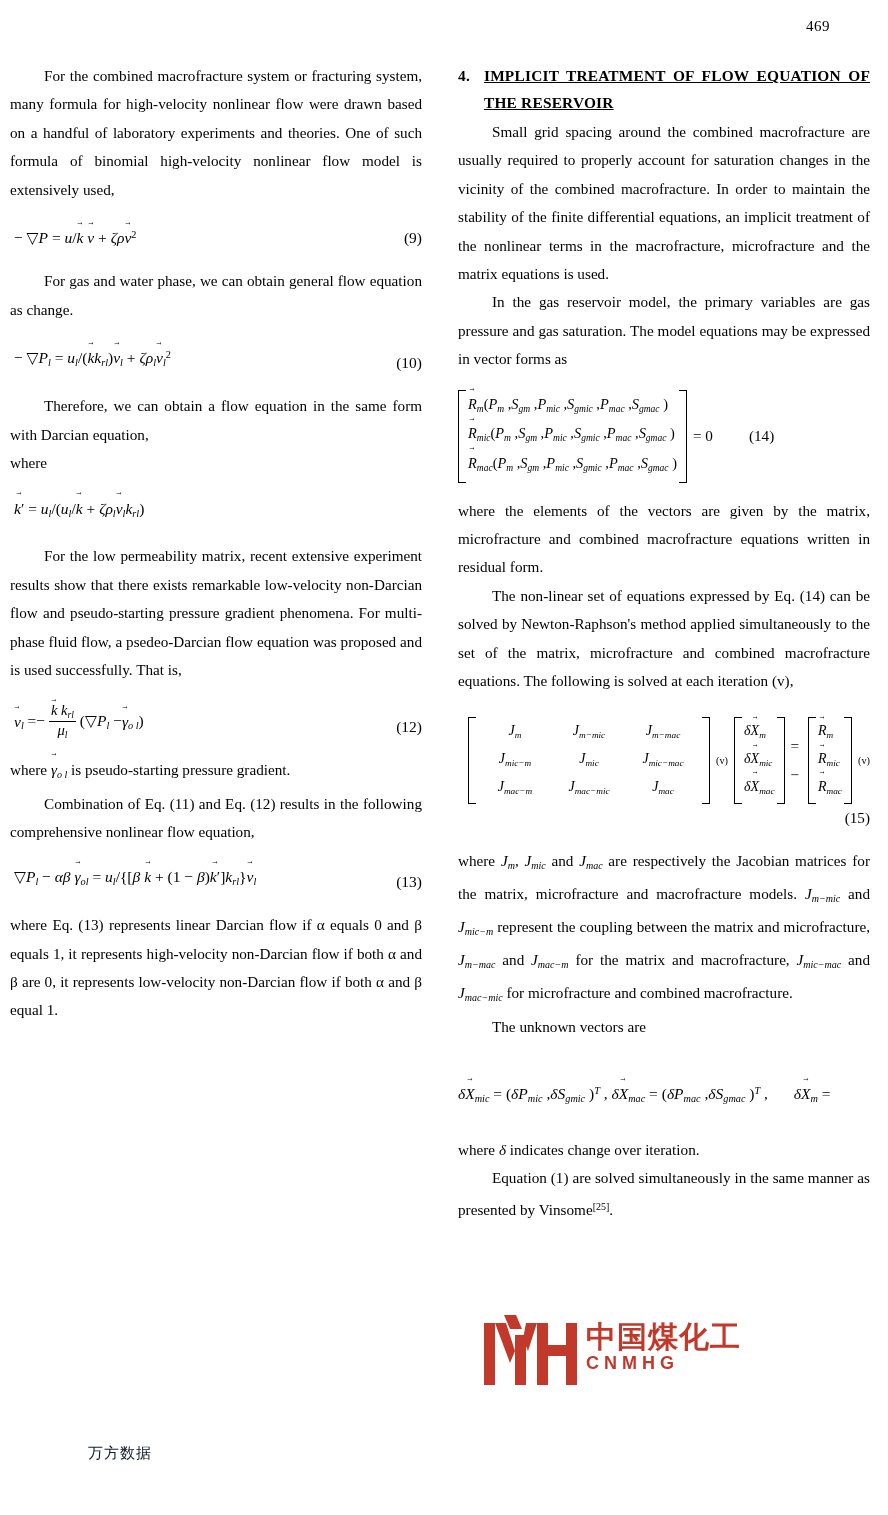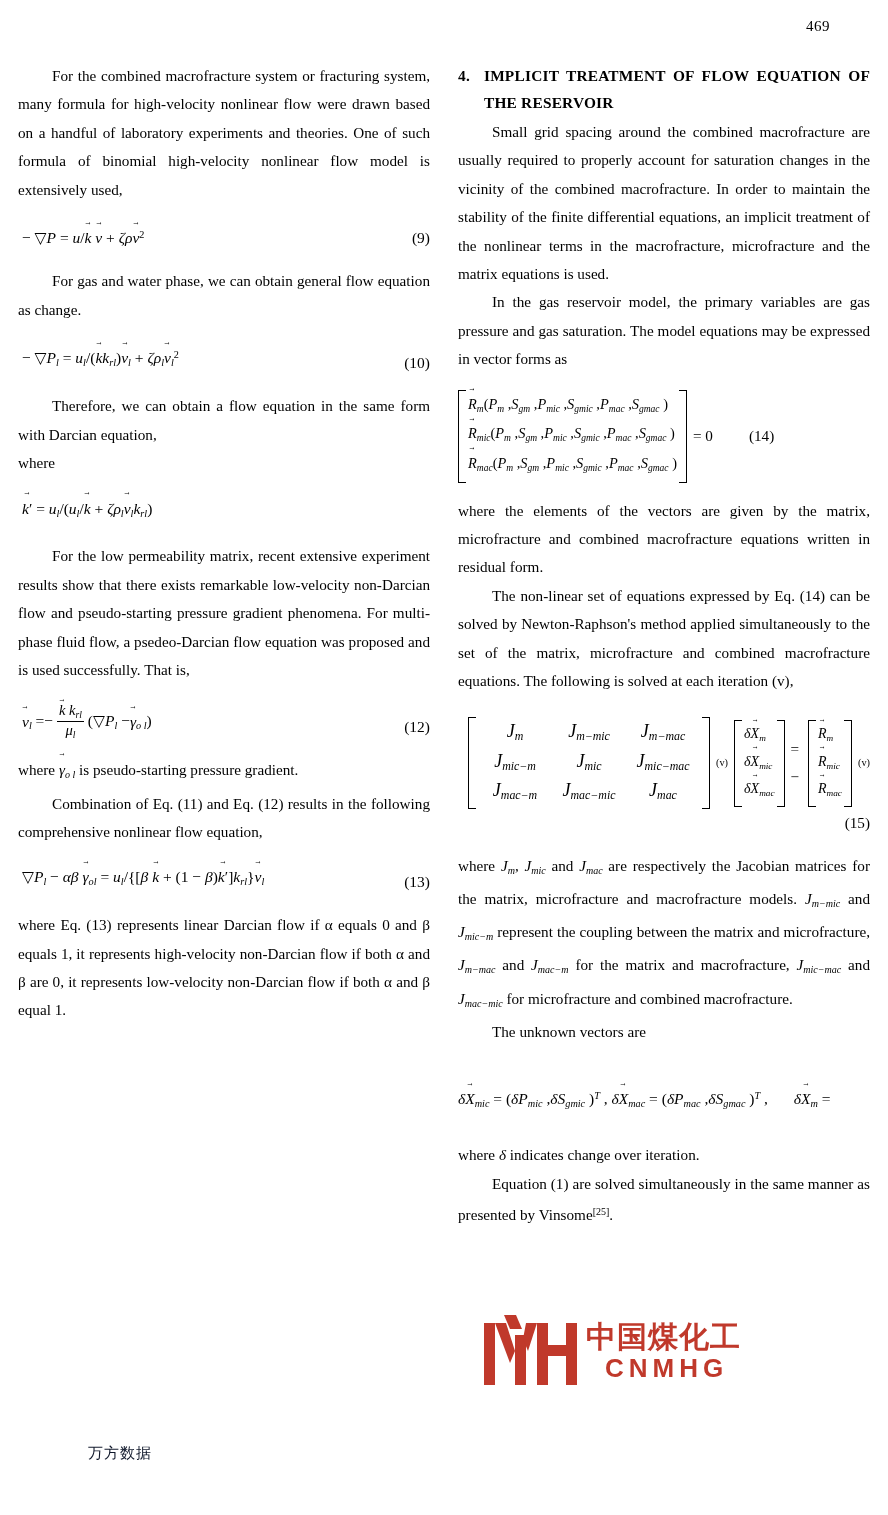--- a/index.html
+++ b/index.html
@@ -31,42 +31,42 @@
   }
   .col {
     position: absolute;
     top: 62px;
     width: 412px;
     font-size: 15.2px;
     line-height: 28.4px;
     text-align: justify;
     text-justify: inter-word;
   }
-  .col-left { left: 18px; }
+  .col-left { left: 10px; }
   .col-right { left: 458px; }
 
   p {
     margin: 0 0 0 0;
     text-indent: 34px;
     text-align: justify;
   }
   p.noindent { text-indent: 0; }
 
   .sec-head {
     display: flex;
     gap: 14px;
     font-weight: bold;
     font-size: 15.4px;
     line-height: 27px;
     letter-spacing: 0.2px;
     text-indent: 0;
     margin-bottom: 2px;
   }
   .sec-head .num { flex: 0 0 auto; }
-  .sec-head .ttl { flex: 1 1 auto; text-align: justify; }
+  .sec-head .ttl { flex: 1 1 auto; text-align: justify; text-decoration: underline; }
 
   .eq {
     position: relative;
     margin: 18px 0 16px 0;
     text-indent: 0;
     font-family: "Liberation Serif", serif;
     font-size: 15.5px;
     line-height: 26px;
   }
   .eq .body { display: inline-block; }
@@ -125,21 +125,21 @@
   }
   .brk::before { left: 0; border-left: 1.3px solid #000; }
   .brk::after { right: 0; border-right: 1.3px solid #000; }
   .brk .line { display: block; white-space: nowrap; font-size: 14.4px; line-height: 25px; }
   .brk.small .line { font-size: 14px; line-height: 24px; }
 
   .jacob .cell {
     display: inline-block;
     min-width: 74px;
     text-align: center;
-    font-size: 18px;
+    font-size: 14px;
   }
   .vsup {
     font-size: 0.68em;
     vertical-align: 1.25em;
   }
 
   .watermark {
     position: absolute;
     left: 88px;
     bottom: 52px;
@@ -171,26 +171,25 @@
     font-weight: bold;
     color: #c0392b;
     letter-spacing: 1px;
     white-space: nowrap;
   }
   .logo .cn-bot {
     position: absolute;
     left: 104px;
     top: 38px;
     font-family: "Liberation Sans", sans-serif;
-    font-size: 26px;
+    font-size: 18px;
     font-weight: bold;
     color: #c0392b;
     letter-spacing: 5px;
     white-space: nowrap;
-    margin-left: 19px;
   }
   .spacer-sm { height: 8px; }
 </style>
 </head>
 <body>
 
 <div class="page">
 
   <div class="page-number">469</div>
 

